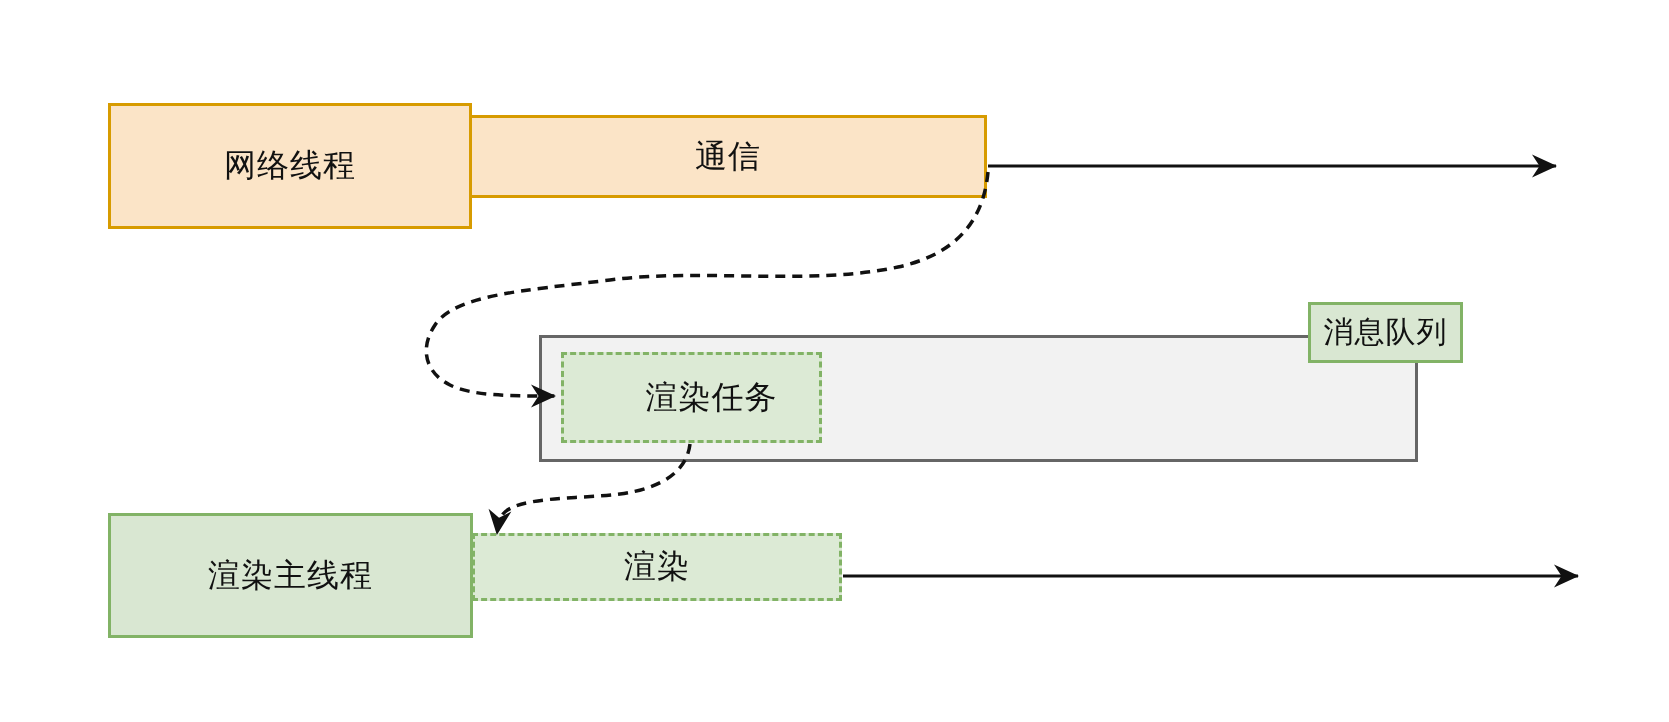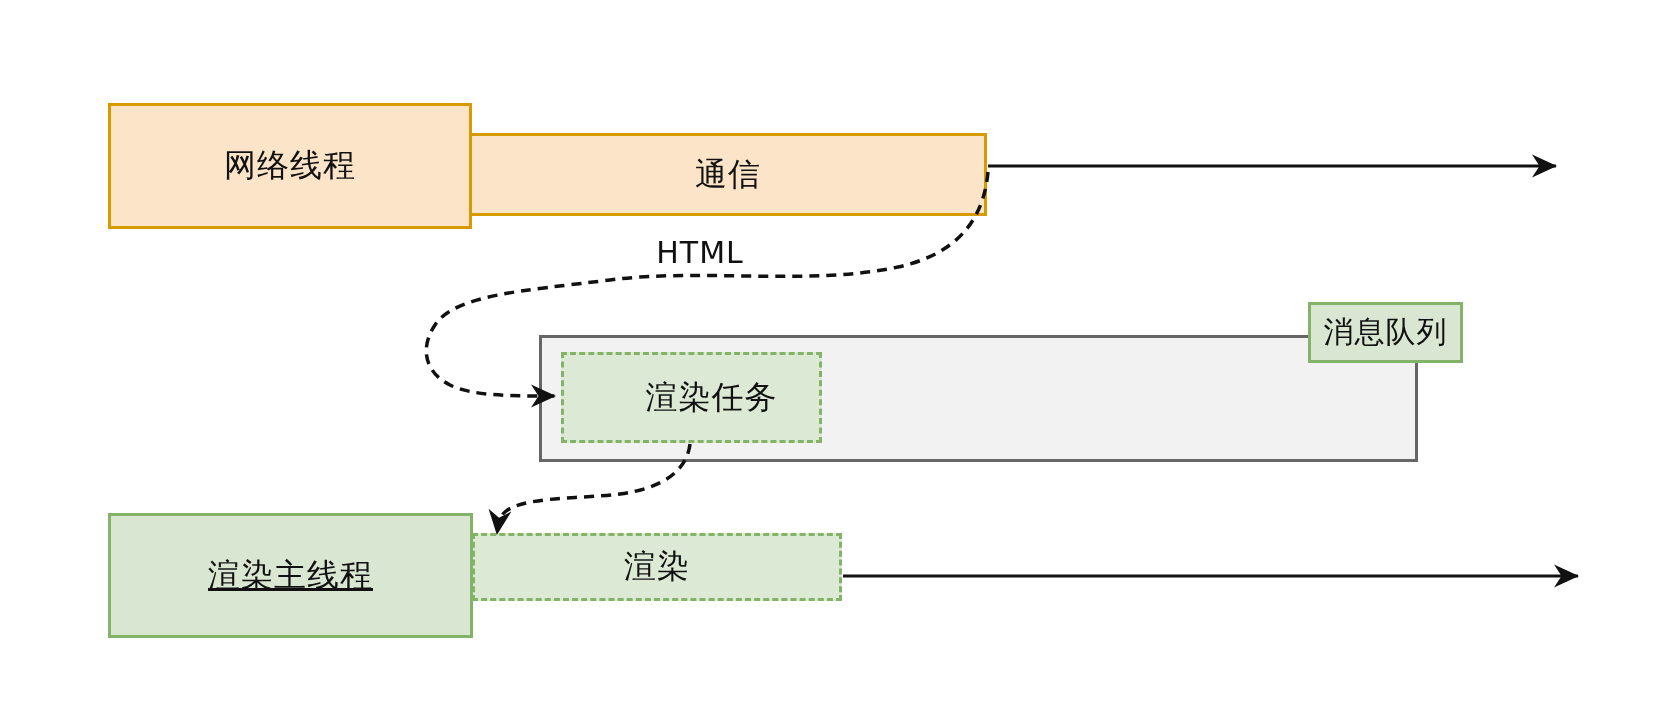--- a/index.html
+++ b/index.html
@@ -5,26 +5,26 @@
   html,body{margin:0;padding:0;background:#ffffff;}
   body{font-family:"DejaVu Sans","Liberation Sans",sans-serif;}
   #canvas{
     position:relative;width:1669px;height:722px;background:#ffffff;overflow:hidden;
   }
   .node{
     position:absolute;display:flex;align-items:center;justify-content:center;
     box-sizing:border-box;color:#111111;font-size:32px;letter-spacing:1px;
   }
   .orange{background:#FBE4C7;border:3px solid #D79B00;text-align:right;}
-  .green-solid{background:#D9E7D2;border:3px solid #82B366;text-decoration:underline;}
+  .green-solid{background:#D9E7D2;border:3px solid #82B366;}
   .green-dashed{background:#DCEAD5;border:3px dashed #82B366;}
   .gray-box{background:#F2F2F2;border:3px solid #666666;}
 
   #net-thread{left:108px;top:103px;width:364px;height:126px;z-index:3;}
-  #comm{left:469px;top:133px;width:518px;height:83px;z-index:2;}
+  #comm{left:469px;top:115px;width:518px;height:83px;z-index:2;}
   #queue{left:539px;top:335px;width:879px;height:127px;z-index:1;}
   #render-task{left:561px;top:352px;width:261px;height:91px;z-index:2;padding-left:40px;}
   #queue-label{left:1308px;top:302px;width:155px;height:61px;z-index:4;font-size:30px;background:#D9E7D2;border:3px solid #82B366;}
   #render-main{left:108px;top:513px;width:365px;height:125px;z-index:3;}
   #render{left:472px;top:533px;width:370px;height:68px;z-index:2;}
 
   #html-label{
     position:absolute;left:630px;top:232px;width:140px;height:40px;z-index:5;
     display:flex;align-items:center;justify-content:center;
     color:#111111;font-size:30px;font-weight:500;letter-spacing:1px;
@@ -55,21 +55,20 @@
   </div>
 
   <div id="render-main" class="node green-solid">
     <span>渲染主线程</span>
   </div>
 
   <div id="render" class="node green-dashed">
     <span>渲染</span>
   </div>
 
-  <div id="html-label">HTML</div>
 
   <svg id="wires" viewBox="0 0 1669 722" xmlns="http://www.w3.org/2000/svg">
     <defs>
       <marker id="arrowhead" markerUnits="userSpaceOnUse" markerWidth="30" markerHeight="26" refX="26" refY="13" orient="auto">
         <path d="M27,13 L2,1.5 L9.5,13 L2,24.5 Z" fill="#111111"></path>
       </marker>
     </defs>
 
     <path d="M988,166 L1556,166" stroke="#111111" stroke-width="3" fill="none" marker-end="url(#arrowhead)"></path>
 

